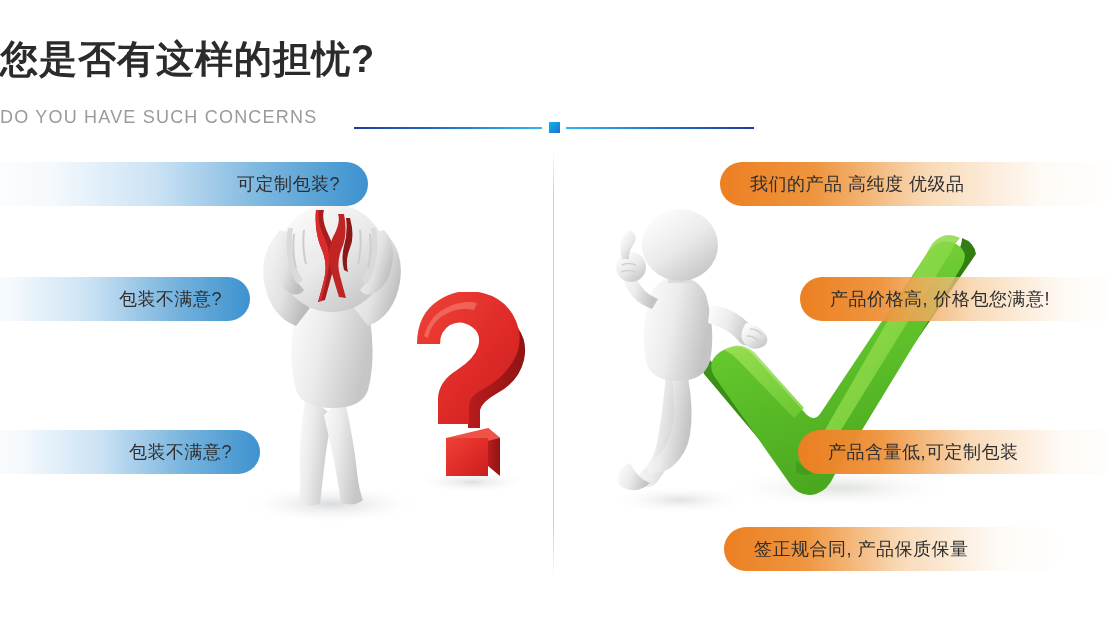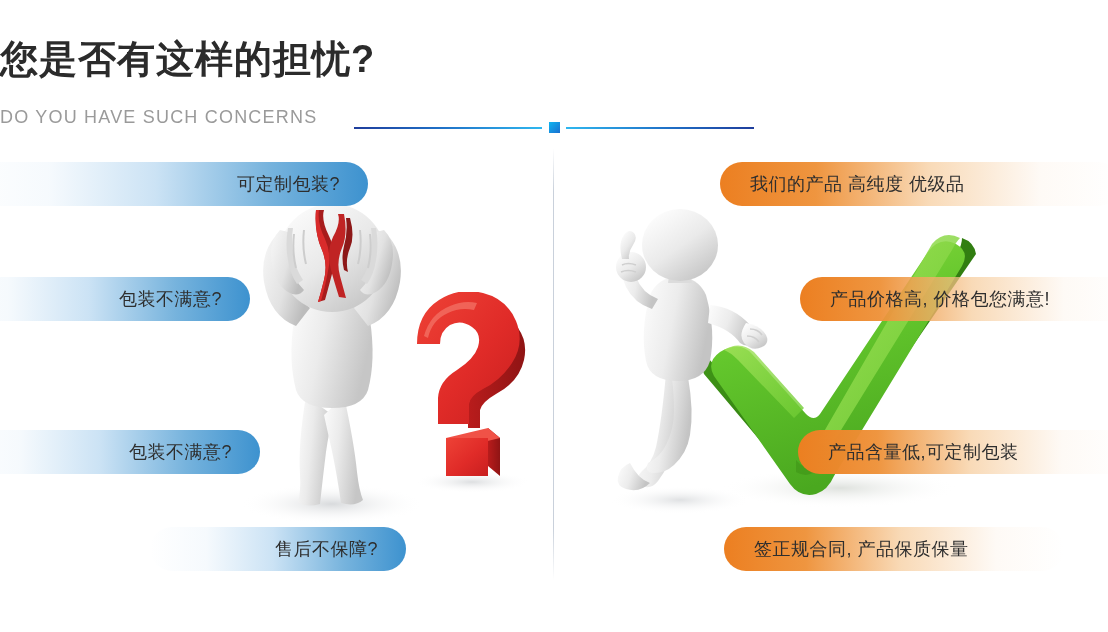--- a/index.html
+++ b/index.html
@@ -337,23 +337,20 @@
 
   <div class="pill pill-left" style="left:-40px; top:162px; width:408px;">
     <span>可定制包装?</span>
   </div>
   <div class="pill pill-left" style="left:-60px; top:277px; width:310px;">
     <span>包装不满意?</span>
   </div>
   <div class="pill pill-left" style="left:-48px; top:430px; width:308px;">
     <span>包装不满意?</span>
   </div>
-  <div class="pill pill-left" style="left:150px; top:527px; width:256px;">
-    <span>售后不保障?</span>
-  </div>
 
   <div class="pill pill-right" style="left:720px; top:162px; width:400px;">
     <span>我们的产品 高纯度 优级品</span>
   </div>
   <div class="pill pill-right" style="left:800px; top:277px; width:330px;">
     <span>产品价格高, 价格包您满意!</span>
   </div>
   <div class="pill pill-right" style="left:798px; top:430px; width:330px;">
     <span>产品含量低,可定制包装</span>
   </div>

